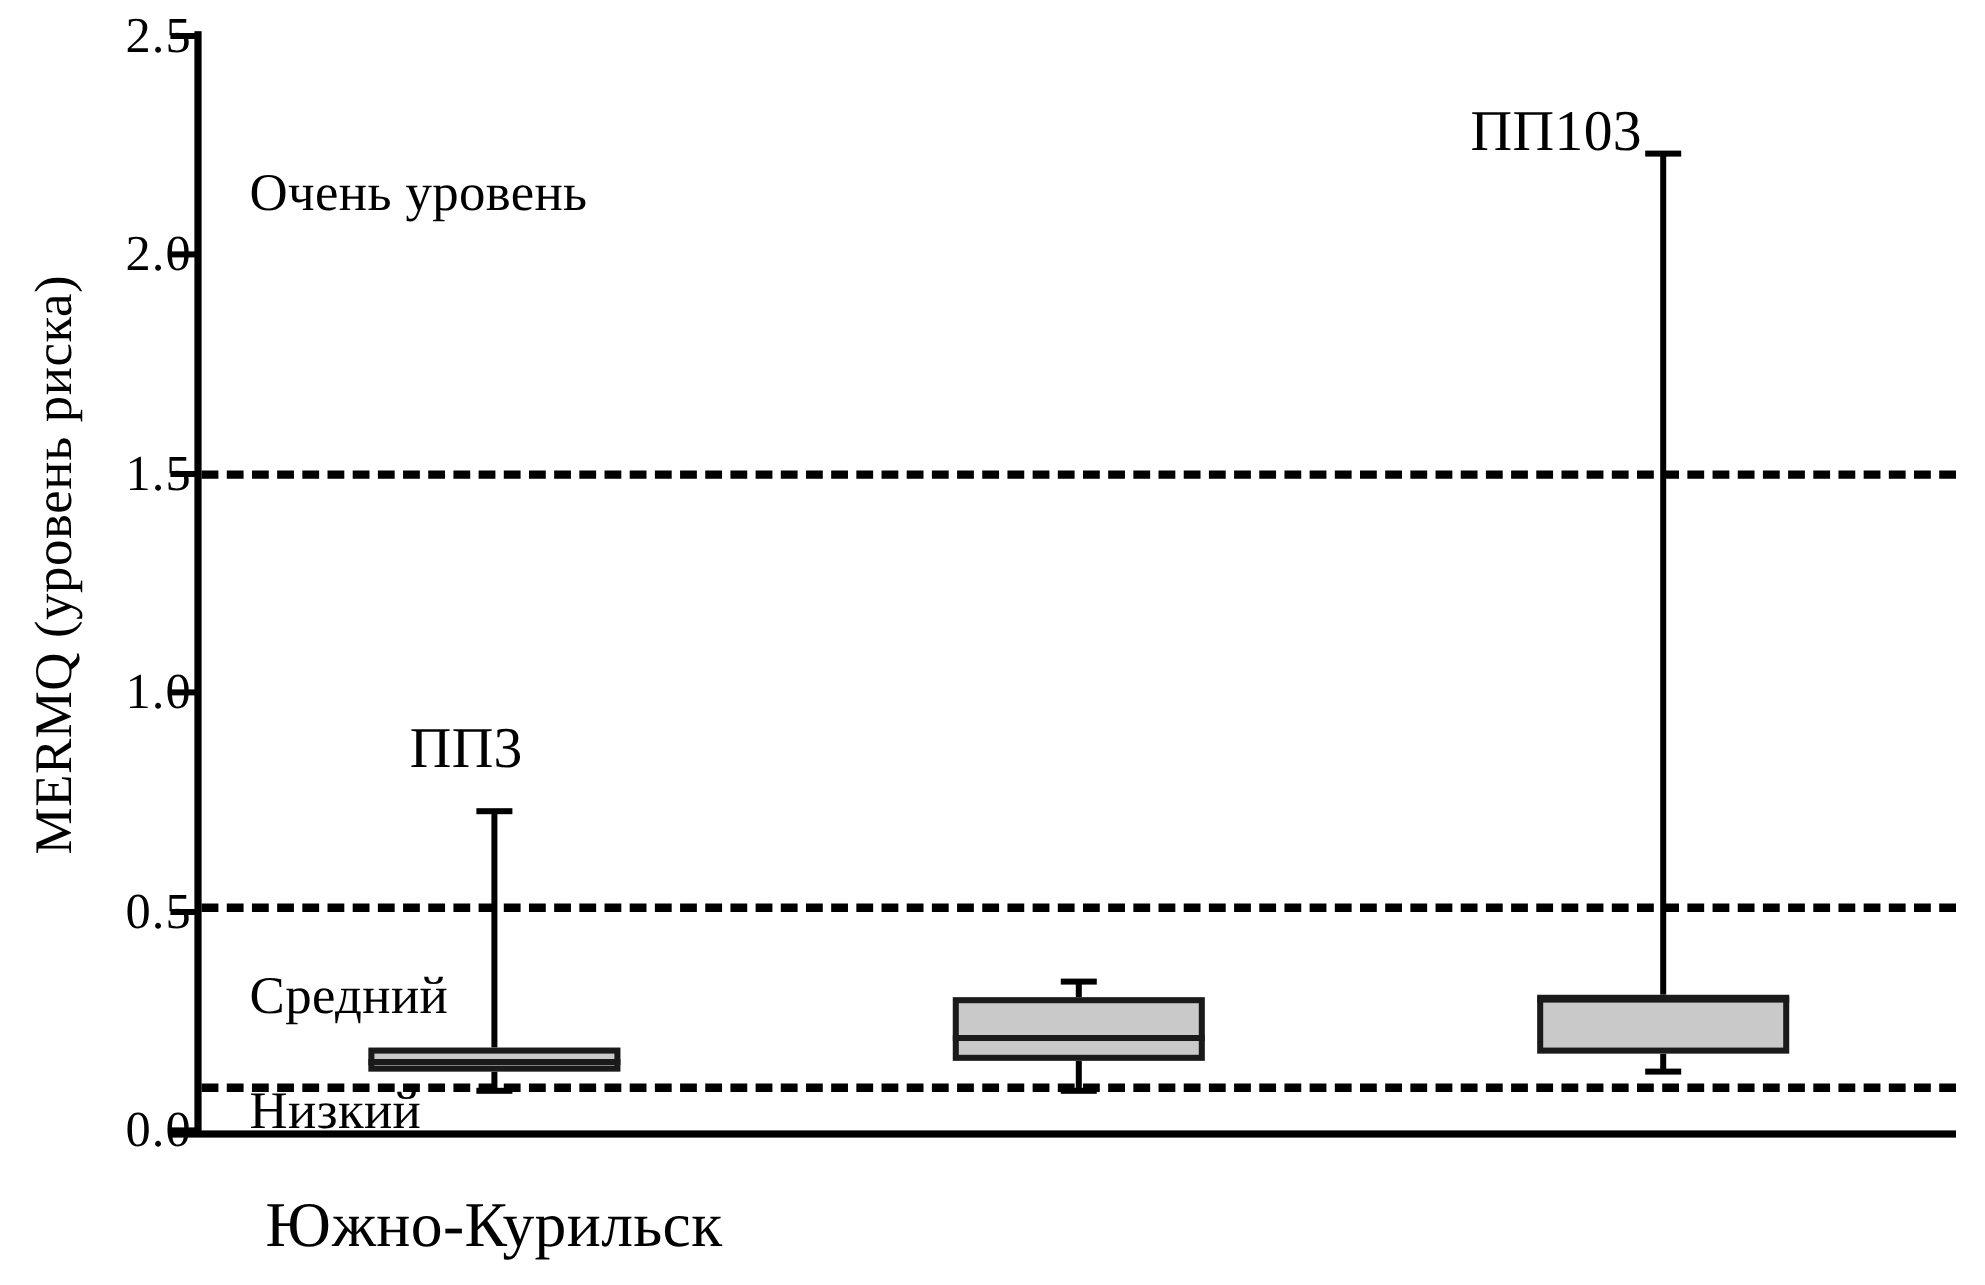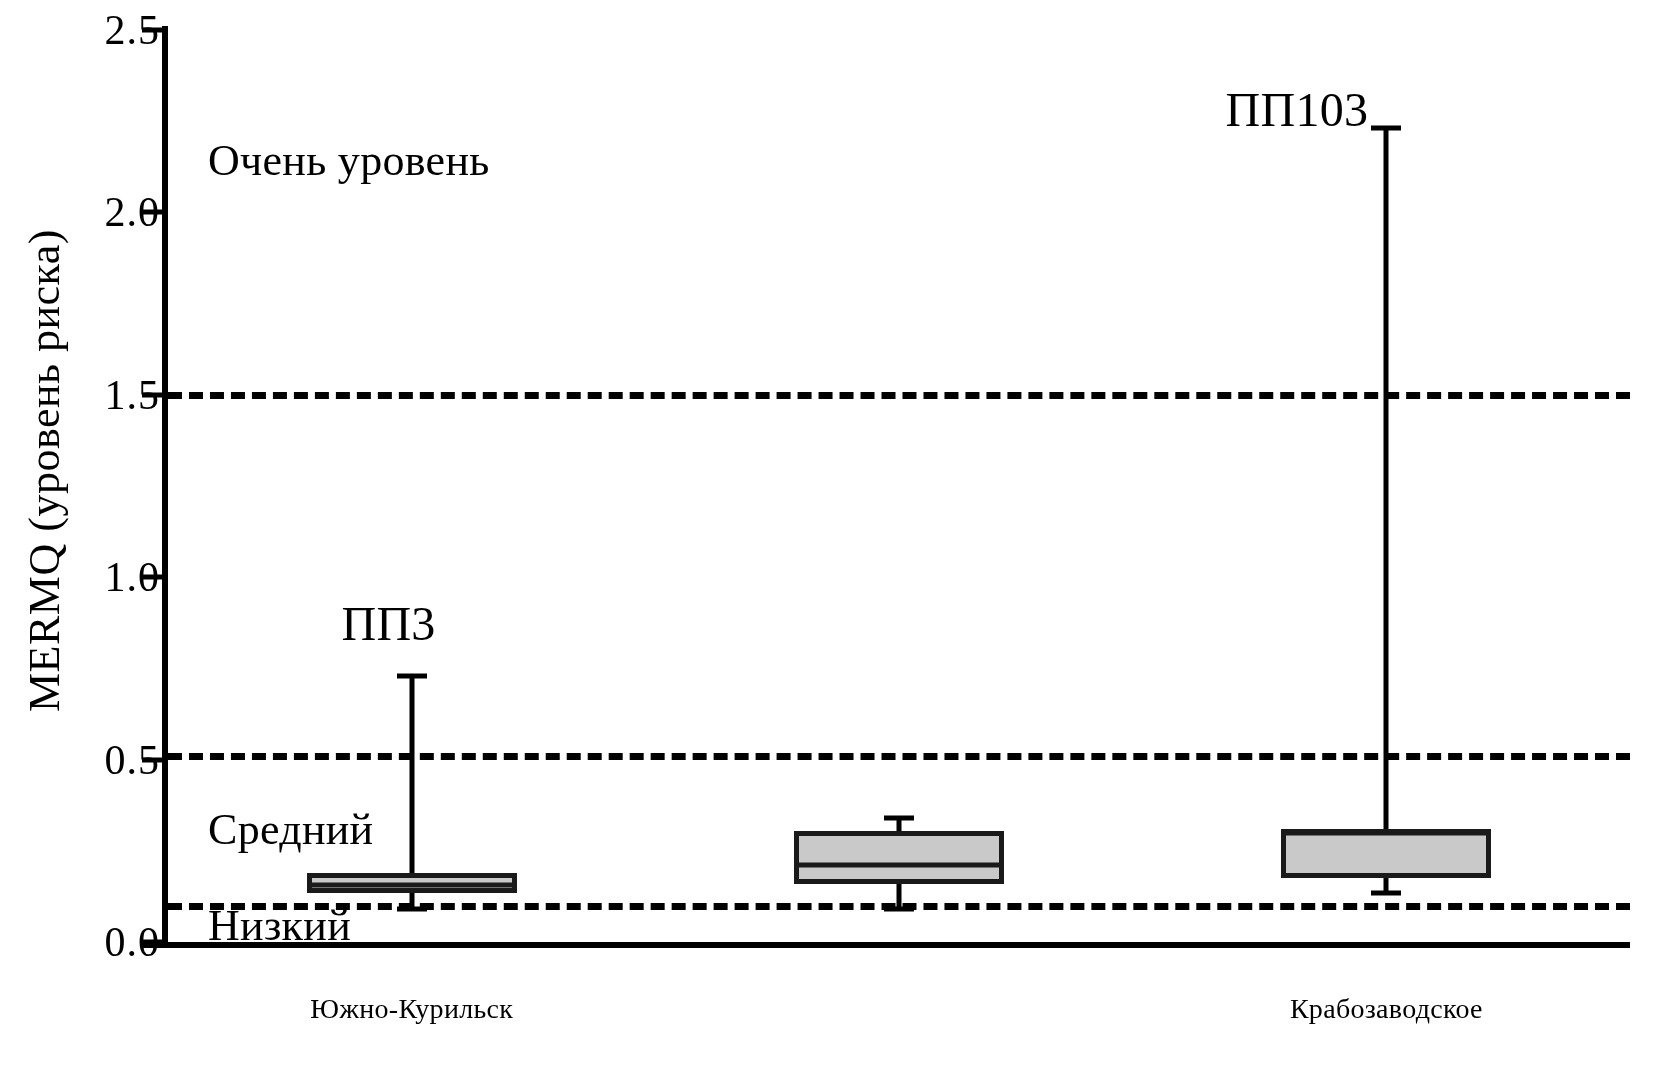--- a/index.html
+++ b/index.html
@@ -151,21 +151,21 @@
     line-height: 1;
     white-space: nowrap;
     transform: translate(-100%, -50%);
     letter-spacing: 0.3px;
   }
 
   
   .cat-label {
     position: absolute;
     top: 995px;
-    font-size: 28px;
+    font-size: 53px;
     line-height: 1;
     white-space: nowrap;
     transform: translateX(-50%);
     letter-spacing: 0.3px;
   }
 </style>
 </head>
 <body>
 
 <div id="page">
@@ -220,14 +220,13 @@
         <div class="whisker-line" style="top: 848.16px; height: 14.592px;"></div>
         <div class="whisker-cap" style="top: 862.752px;"></div>
         <div class="box-rect" style="top: 798.912px; height: 49.248px;"></div>
         <div class="median-line" style="top: 802.56px;"></div>
       </div>
       <div class="point-label" style="left: 225.667px; top: 594px; margin-left: 42px;">ПП3</div>
       <div class="point-label" style="left: 1200.33px; top: 80.256px;">ПП103</div>
     </div>
 
 <div class="cat-label" style="left: 411.667px;">Южно-Курильск</div>
-    <div class="cat-label" style="left: 1386.33px;">Крабозаводское</div>
   </div>
 
 </body></html>

